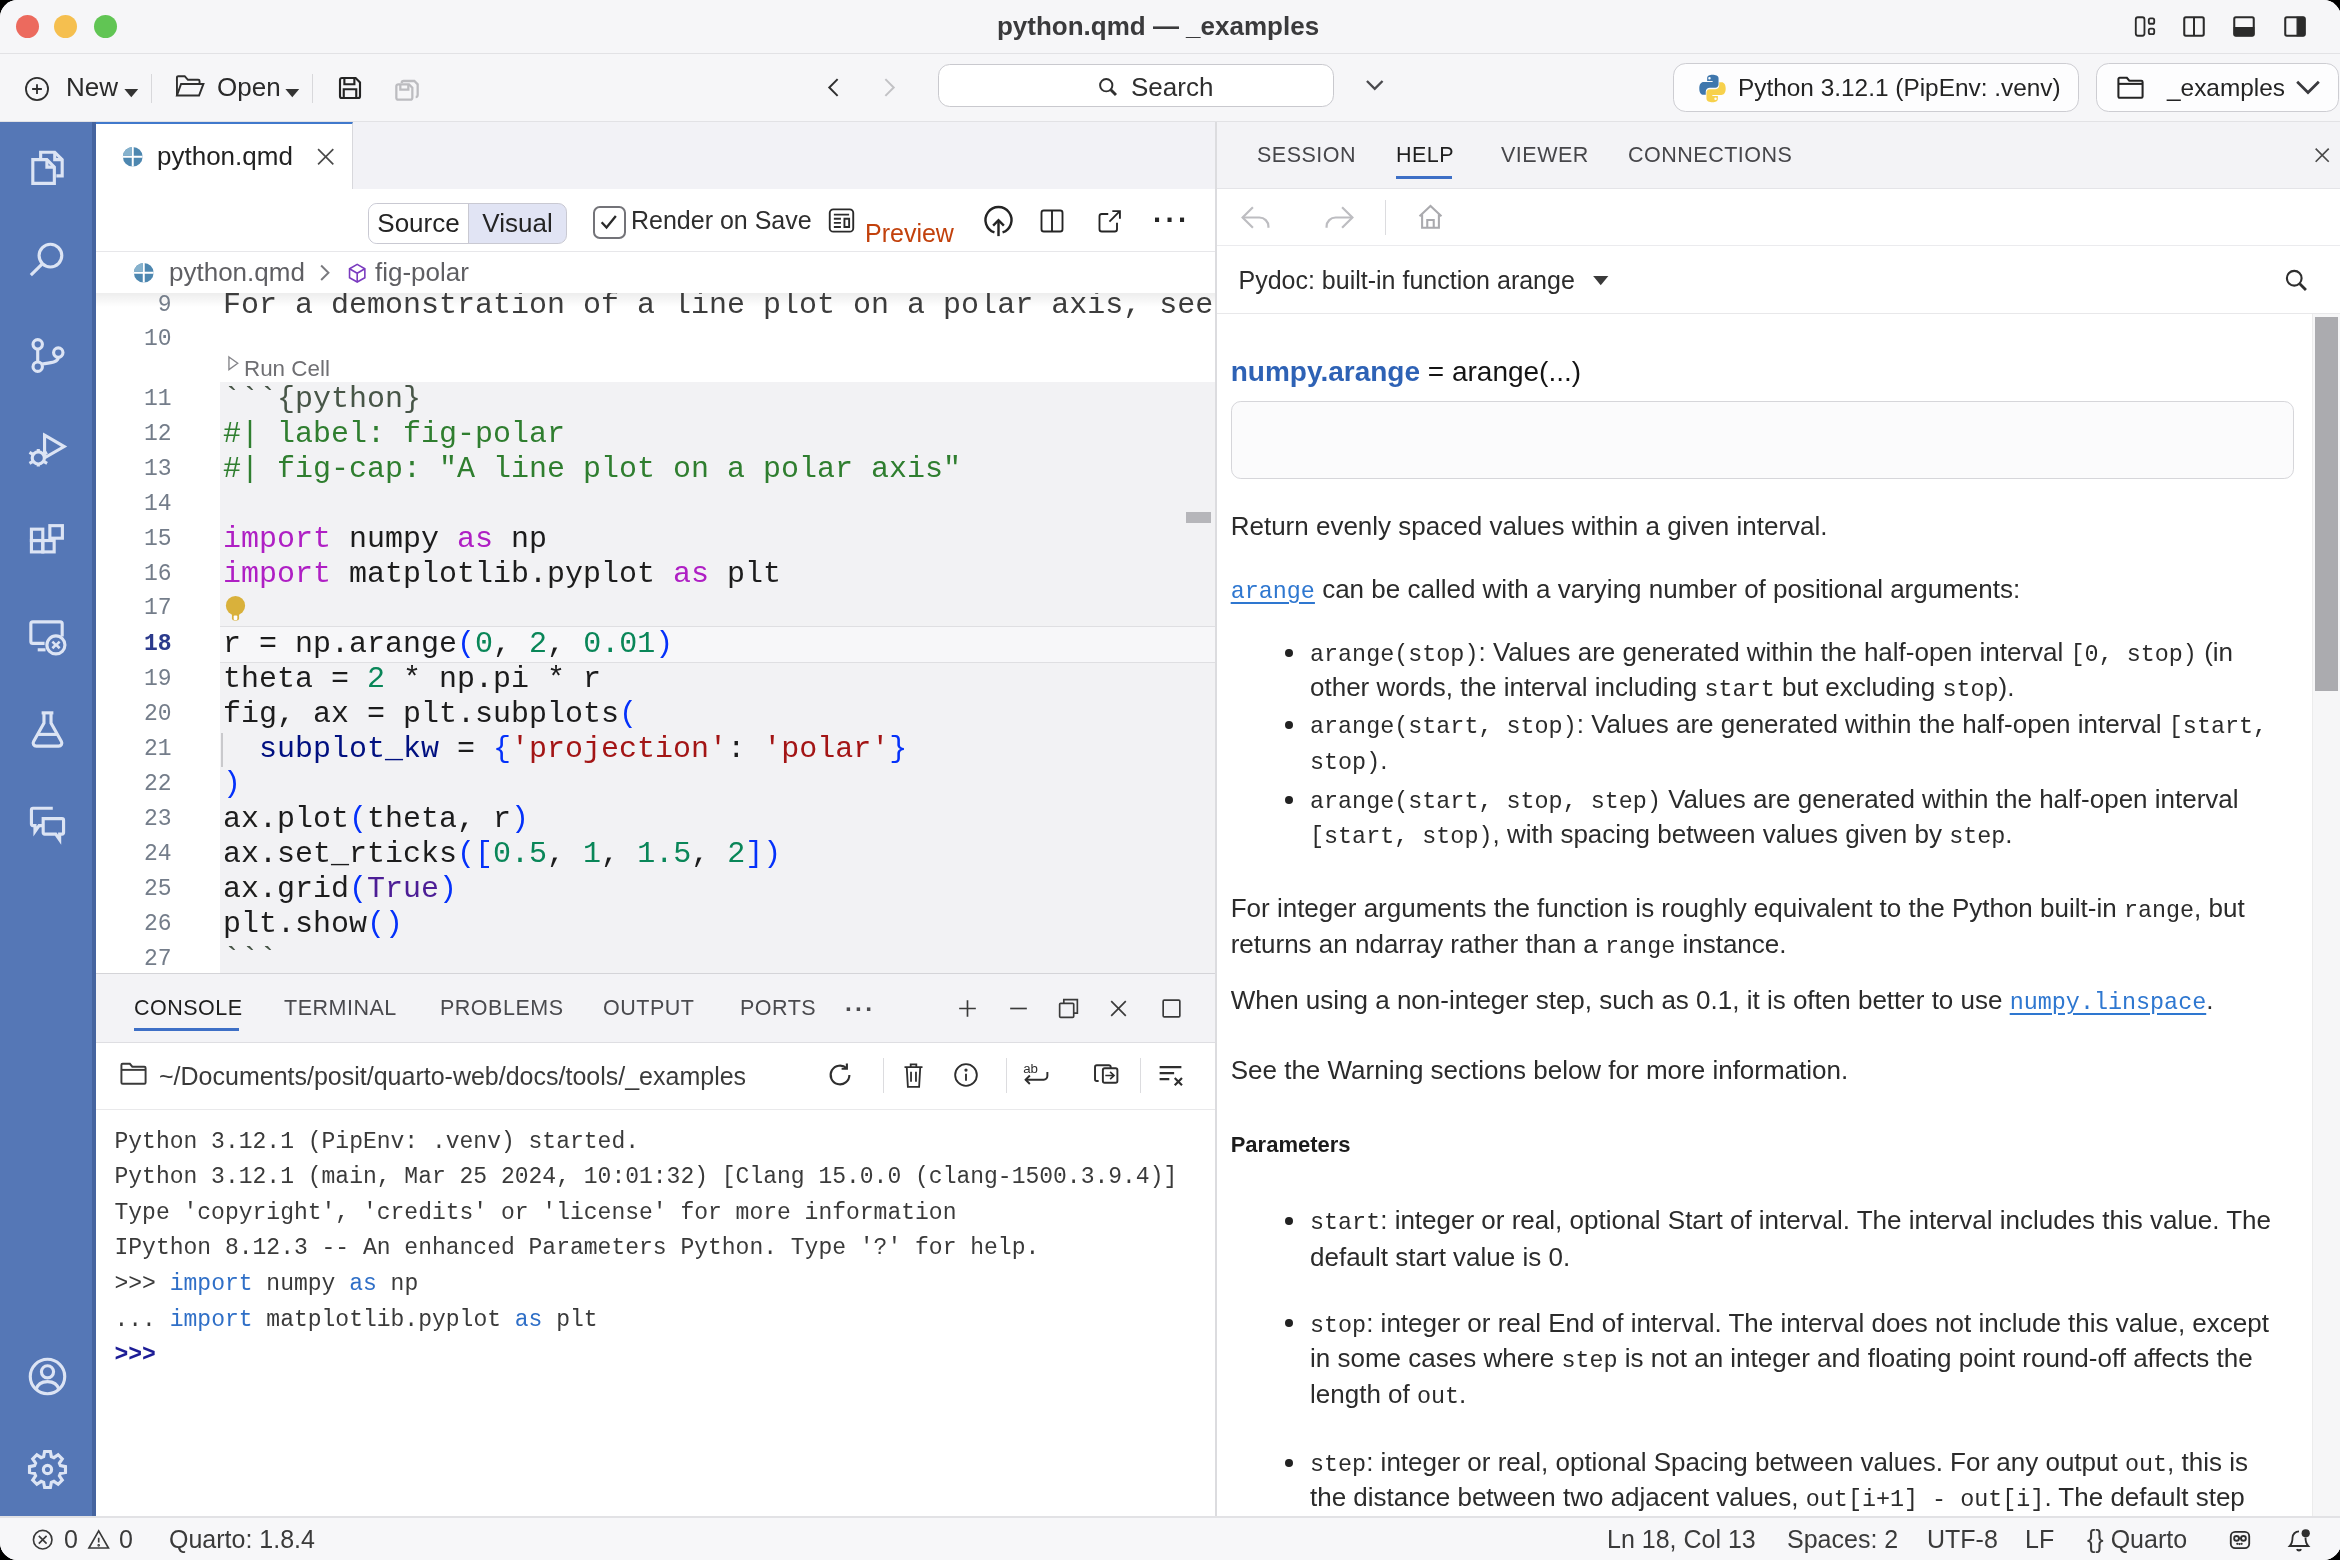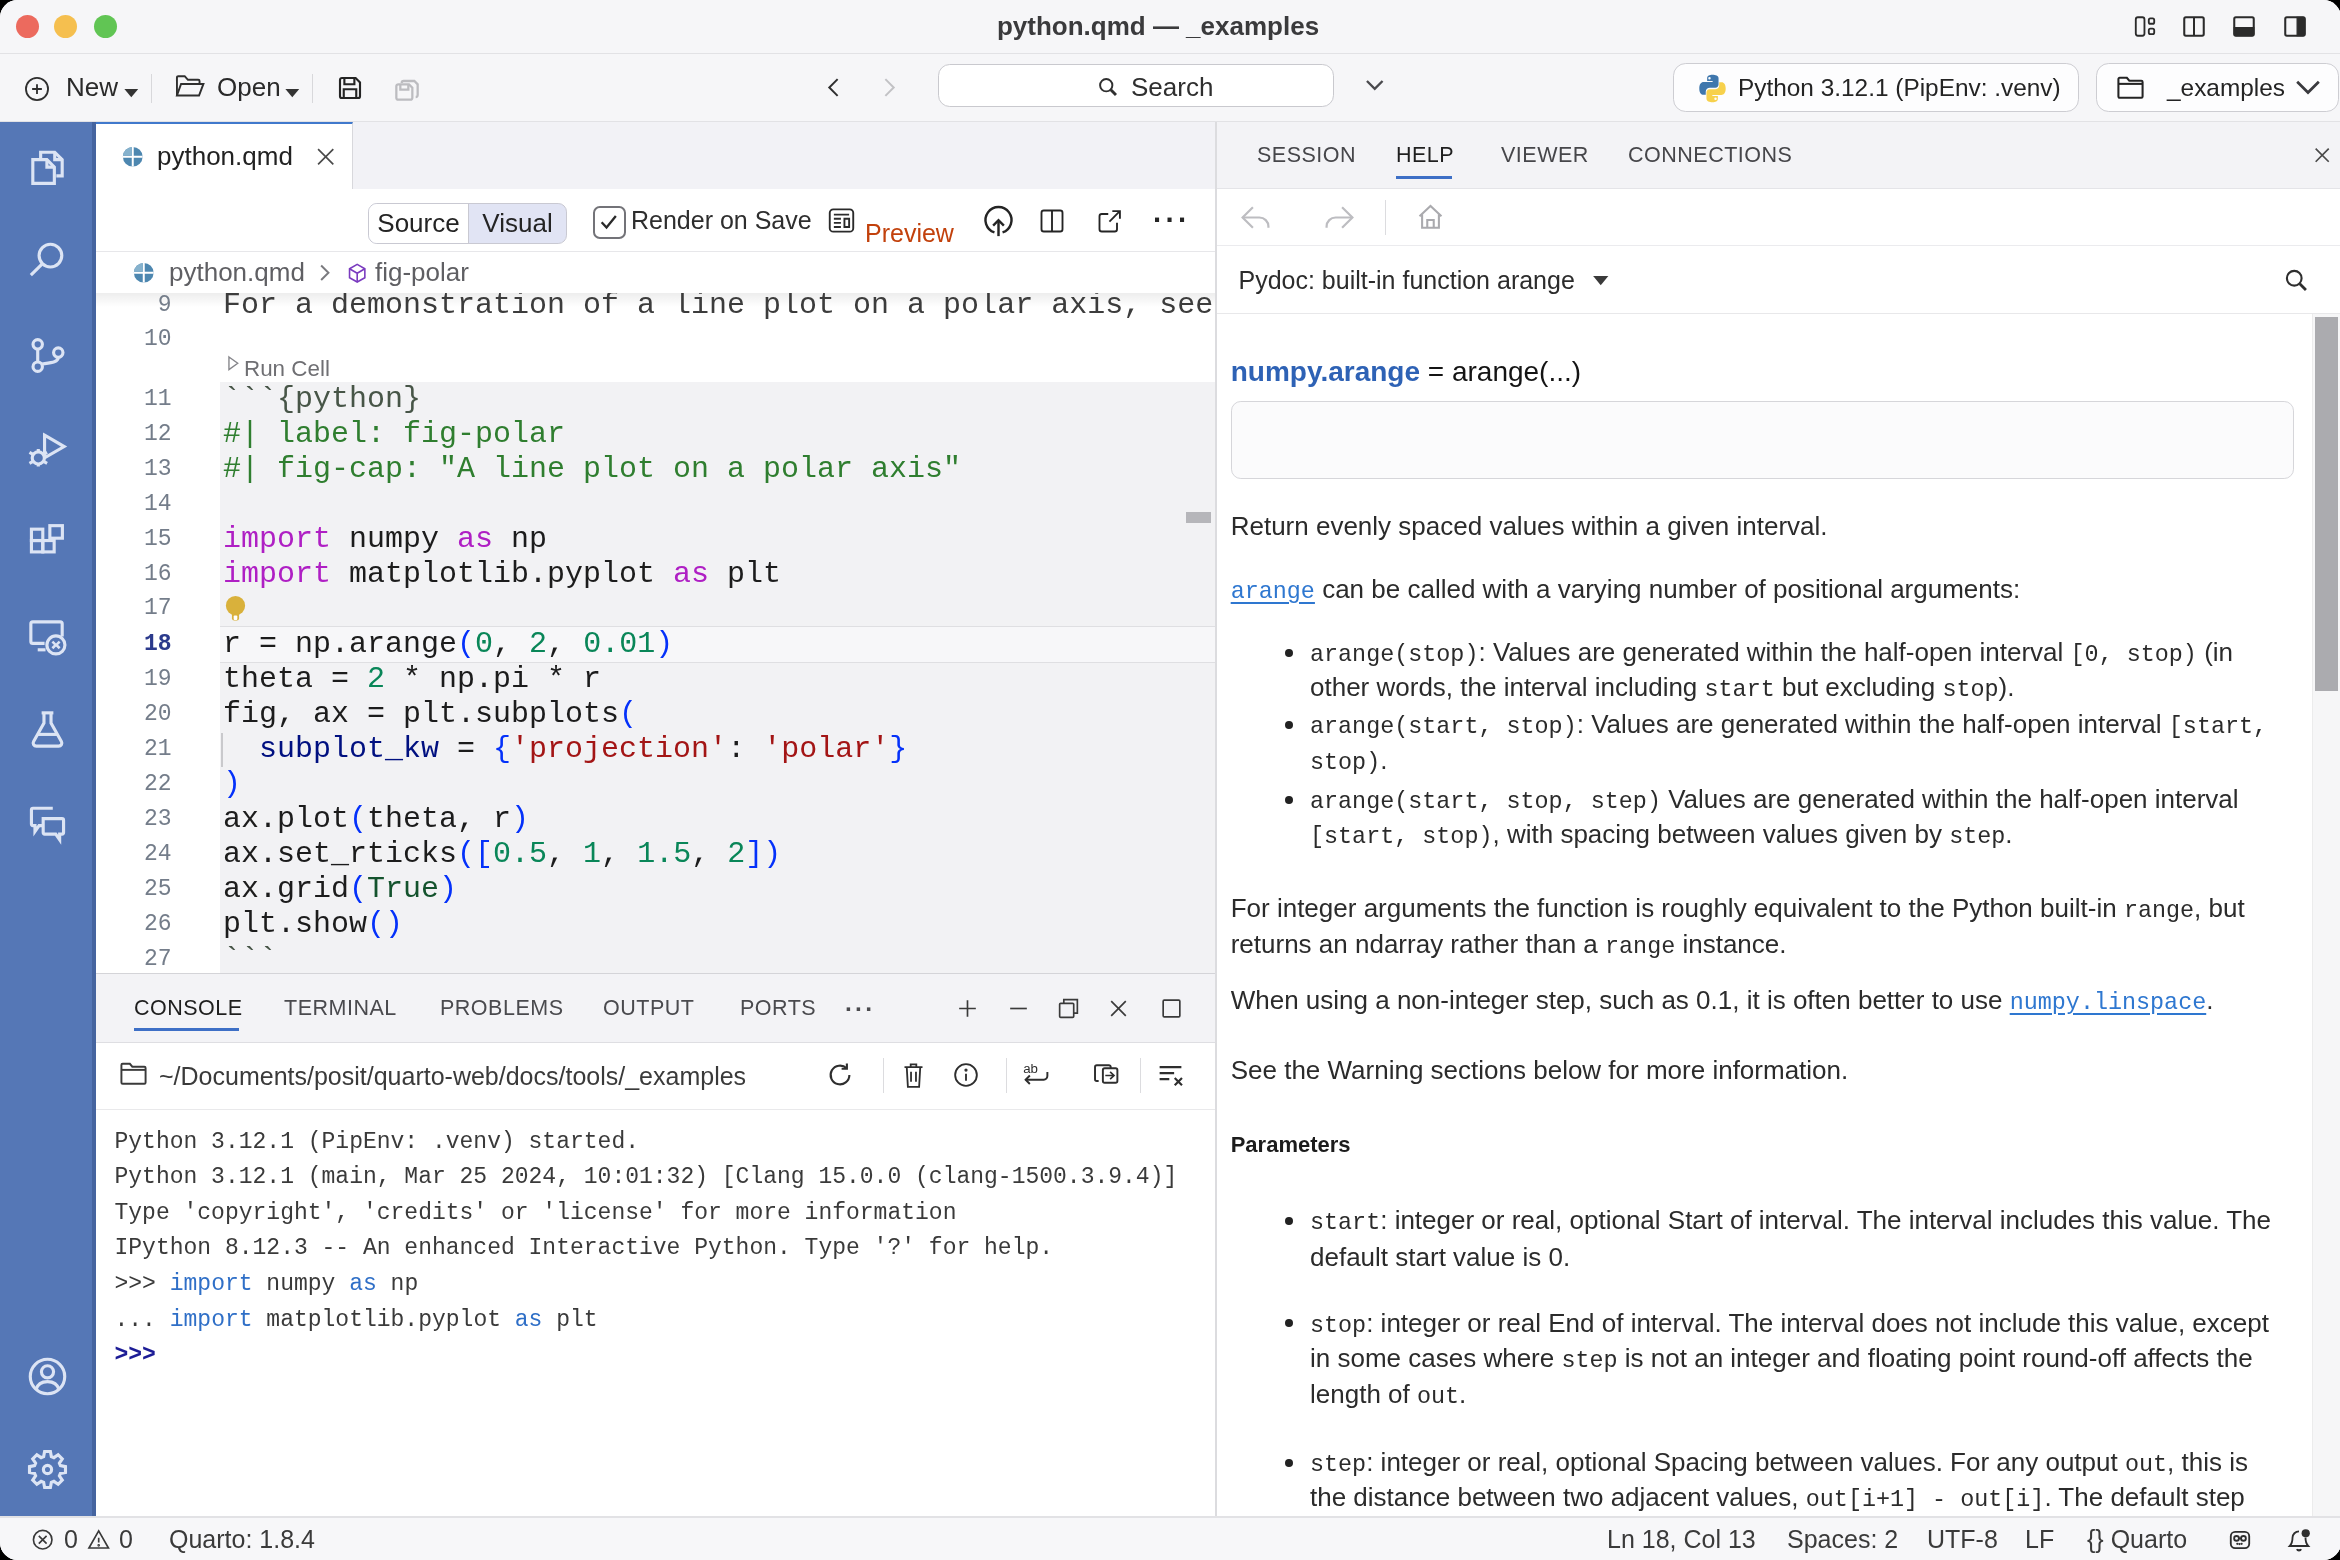--- a/index.html
+++ b/index.html
@@ -296,21 +296,21 @@
           <rect x="11.1" y="22.3" width="3.8" height="4.6" rx="1" fill="#fff"></rect>
         </svg>
     <div class="ln m cl" style="top:334px;">r = np.arange<span class="pa">(</span><span class="num">0</span>, <span class="num">2</span>, <span class="num">0.01</span><span class="pa">)</span></div>
     <div class="ln m cl" style="top:369px;">theta = <span class="num">2</span> * np.pi * r</div>
     <div class="ln m cl" style="top:404px;">fig, ax = plt.subplots<span class="pa">(</span></div>
     <div class="a" style="left:125px;top:440px;width:2px;height:34px;background:#c9c9cc;"></div>
     <div class="ln m cl" style="top:439px;">  <span style="color:#001080;">subplot_kw</span> = <span class="pa">{</span><span class="str">'projection'</span>: <span class="str">'polar'</span><span class="pa">}</span></div>
     <div class="ln m cl" style="top:474px;"><span class="pa">)</span></div>
     <div class="ln m cl" style="top:509px;">ax.plot<span class="pa">(</span>theta, r<span class="pa">)</span></div>
     <div class="ln m cl" style="top:544px;">ax.set_rticks<span class="pa">([</span><span class="num">0.5</span>, <span class="num">1</span>, <span class="num">1.5</span>, <span class="num">2</span><span class="pa">])</span></div>
-    <div class="ln m cl" style="top:579px;">ax.grid<span class="pa">(</span><span style="color:#14532d;">True</span><span class="pa">)</span></div>
+    <div class="ln m cl" style="top:579px;">ax.grid<span class="pa">(</span><span style="color:#4c1d95;">True</span><span class="pa">)</span></div>
     <div class="ln m cl" style="top:614px;">plt.show<span class="pa">()</span></div>
     <div class="ln m cl" style="top:649px;color:#475547;">```</div>
     <div class="a" style="left:1090px;top:219px;width:25px;height:10.7px;background:#b6b6ba;"></div>
   </div>
 
   <div class="a" style="left:0;top:851px;width:1120px;height:542px;border-top:1px solid #d4d4d8;box-sizing:border-box;background:#fff;">
     <div class="a" style="left:0;top:0;width:1120px;height:69px;background:#f3f3f6;border-bottom:1px solid #dedee2;box-sizing:border-box;"></div>
     <div class="a" style="left:38px;top:0;height:69px;line-height:69px;font-size:21.5px;letter-spacing:0.5px;color:#1e1e1e;">CONSOLE</div>
     <div class="a" style="left:38px;top:54px;width:105px;height:2.9px;background:#3d6fc6;"></div>
     <div class="a" style="left:188px;top:0;height:69px;line-height:69px;font-size:21.5px;letter-spacing:0.5px;color:#4a4a4e;">TERMINAL</div>
@@ -368,21 +368,21 @@
         </svg>
     <div class="a" style="left:1044px;top:84px;width:1px;height:35px;background:#dcdcdf;"></div>
     <svg class="a" style="left:1060px;top:87px;" width="29" height="29" viewBox="0 0 24 24" fill="none" stroke="#2e2e2e" stroke-width="1.8">
           <path d="M3 5h18M3 10h12M3 15h8"></path>
           <path d="M15.5 14l6 6M21.5 14l-6 6"></path>
         </svg>
 
     <div class="ln m co" style="top:151px;">Python 3.12.1 (PipEnv: .venv) started.</div>
     <div class="ln m co" style="top:186px;">Python 3.12.1 (main, Mar 25 2024, 10:01:32) [Clang 15.0.0 (clang-1500.3.9.4)]</div>
     <div class="ln m co" style="top:222px;">Type 'copyright', 'credits' or 'license' for more information</div>
-    <div class="ln m co" style="top:257px;">IPython 8.12.3 -- An enhanced Interactive Python. Type '?' for help.</div>
+    <div class="ln m co" style="top:257px;">IPython 8.12.3 -- An enhanced Parameters Python. Type '?' for help.</div>
     <div class="ln m co" style="top:293px;">&gt;&gt;&gt; <span class="cb">import</span> numpy <span class="cb">as</span> np</div>
     <div class="ln m co" style="top:329px;">... <span class="cb">import</span> matplotlib.pyplot <span class="cb">as</span> plt</div>
     <div class="ln m co" style="top:364px;font-weight:700;color:#1c1c96;">&gt;&gt;&gt;</div>
   </div>
 </div>
 
 <div class="a" id="rpanel" style="left:1215px;top:122px;width:1125px;height:1394px;background:#fff;border-left:2px solid #dcdcdf;box-sizing:border-box;">
 
   <div class="a" style="left:0;top:0;width:1123px;height:67px;background:#f3f3f6;border-bottom:1px solid #e4e4e8;box-sizing:border-box;"></div>
   <div class="a" style="left:40px;top:0;height:67px;line-height:67px;font-size:21.5px;letter-spacing:0.5px;color:#46464a;">SESSION</div>

